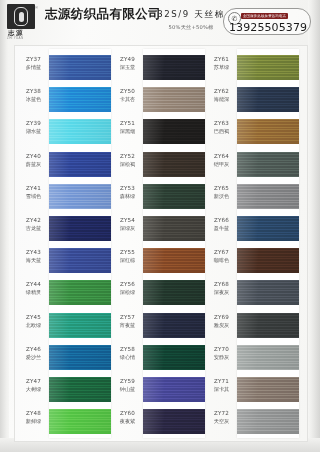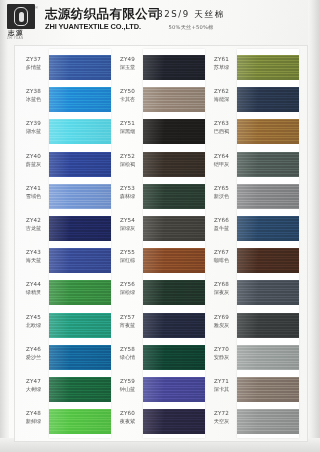--- a/index.html
+++ b/index.html
@@ -138,28 +138,32 @@
             <i></i>
           </div>
       </div>
       <span class="logo-reg">®</span>
       <span class="logo-cn">志源</span>
       <span class="logo-py">ZHI YUAN</span>
     </div>
 
     <div class="company">
       <div class="company-cn">志源纺织品有限公司</div>
-      <div class="company-en">ZHI YUANTEXTILE CO.,LTD.</div>
     </div>
 
     <div class="spec">
       <div class="spec-main">32S/9 天丝棉</div>
       <div class="spec-sub">50%天丝+50%棉</div>
     </div>
 
+    <div class="phone-box">
+      <div class="phone-badge">✆</div>
+      <div class="phone-tag">全国服务热线免费咨询电话</div>
+      <div class="phone-num">13925505379</div>
+    </div>
 
   </div>
 
   <div class="sheet">
     <div class="col col-1">
       <div class="strip">
           <div class="swatch" style="top: 6px; height: 25px; background: rgb(58, 95, 168);">
             <div class="thread"></div>
             <div class="sheen"></div>
           </div>

